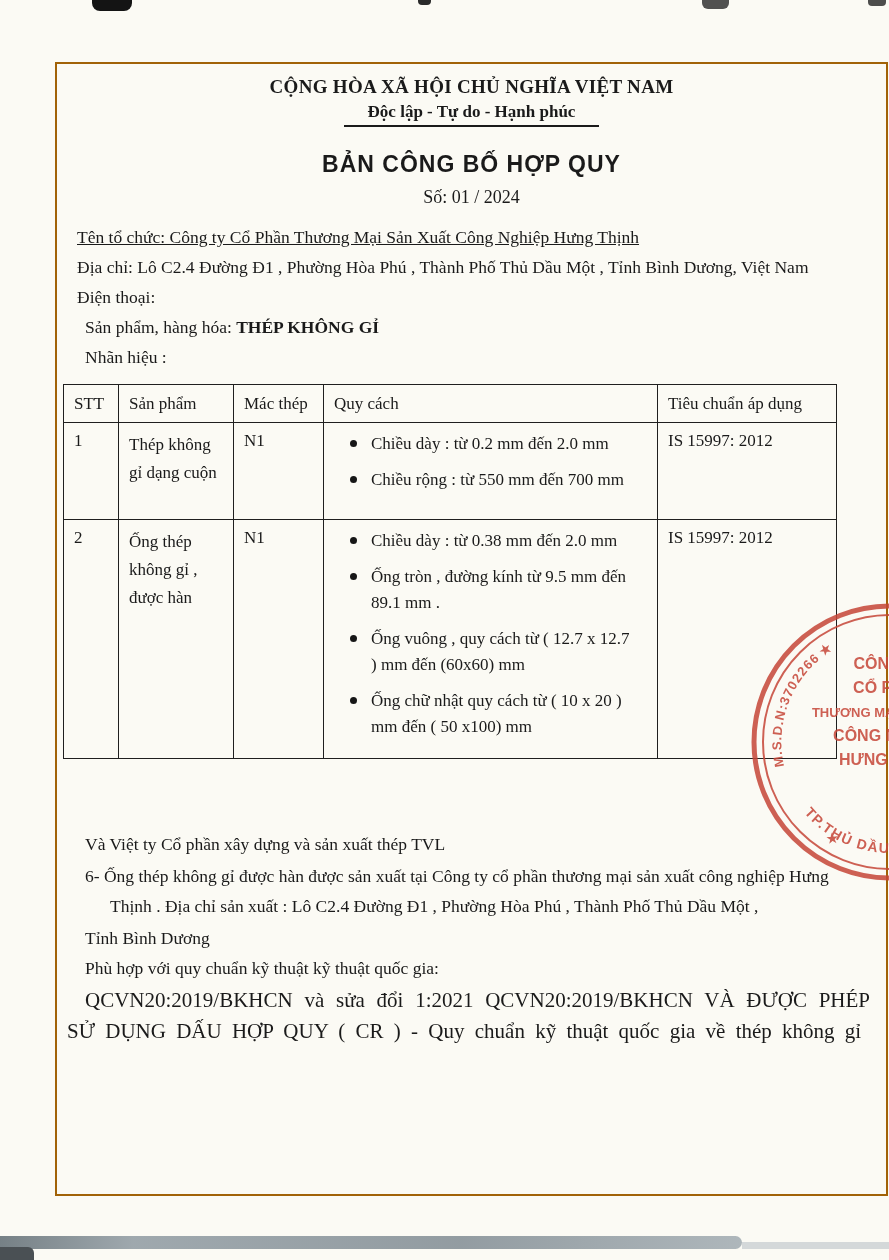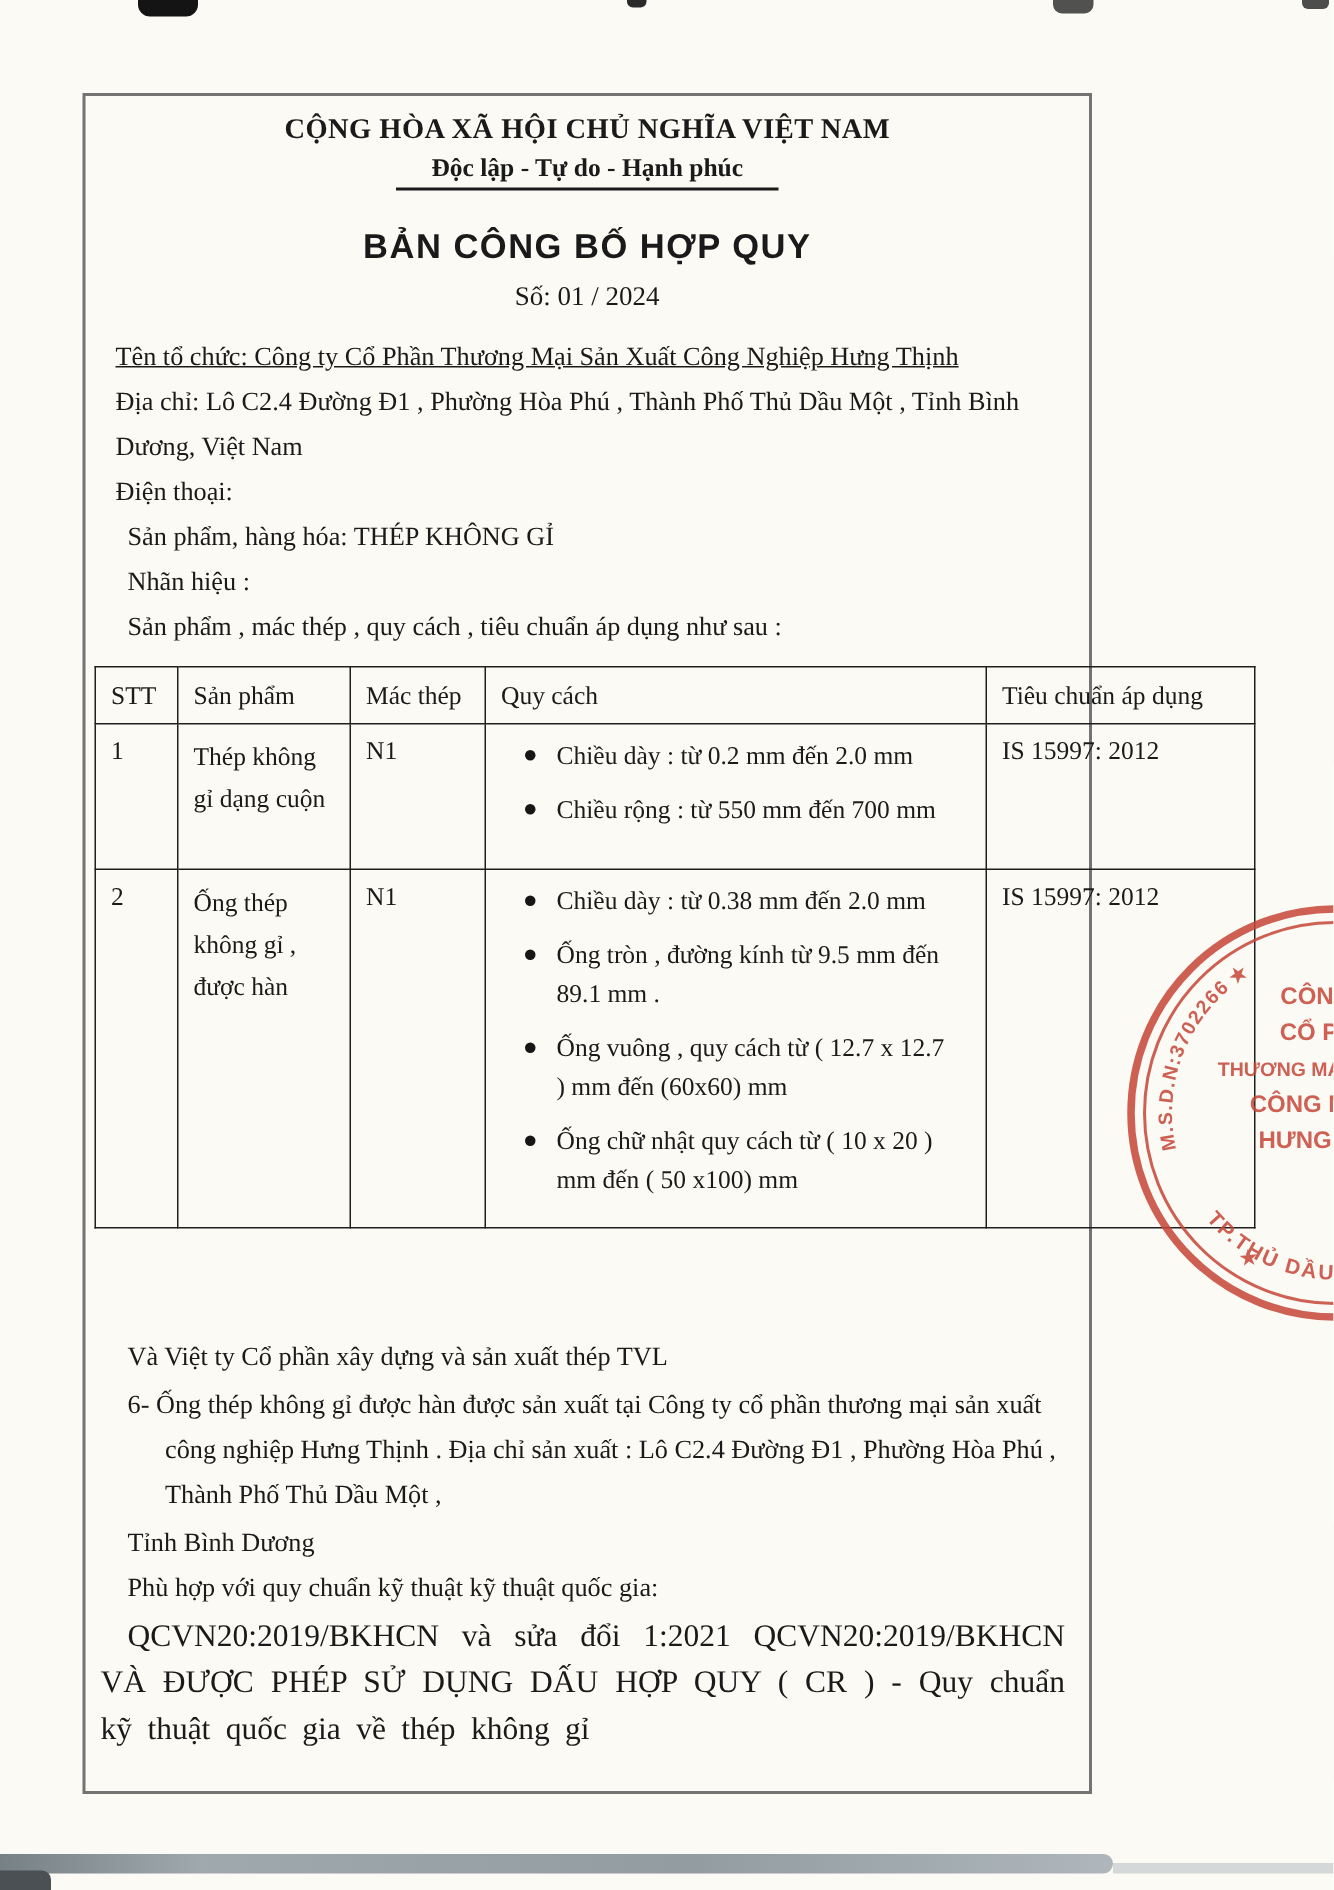--- a/index.html
+++ b/index.html
@@ -3,39 +3,39 @@
 <meta charset="utf-8">
 <style>
   * { margin:0; padding:0; box-sizing:border-box; }
   html,body { background:#ffffff; }
   .page {
     position:relative; width:889px; height:1260px;
     background:#fbfaf4; overflow:hidden;
     font-family:"Liberation Serif", serif; color:#1a1a1a;
   }
   .frame {
-    position:absolute; left:55px; top:62px; width:673px; height:1134px;
-    border:2px solid #737373;
+    position:absolute; left:55px; top:62px; width:833px; height:1134px;
+    border:2px solid #a16207;
   }
   .center { text-align:center; }
   .h-national { margin-top:12px; font-size:19px; font-weight:bold; letter-spacing:.3px; }
   .motto-wrap { margin-top:4px; }
   .h-motto {
     display:inline-block; font-size:17px; font-weight:bold;
     border-bottom:2px solid #1a1a1a; padding:0 24px 3px 24px;
   }
   .doc-title {
     margin-top:24px; font-family:"Liberation Sans", sans-serif;
     font-size:23px; font-weight:bold; letter-spacing:1px;
   }
   .doc-number { margin-top:9px; font-size:18px; }
   .para { font-size:17.5px; line-height:30px; margin:0 18px 0 20px; }
   .para.first { margin-top:14px;text-decoration:underline; }
   .para.indented { margin-left:28px; }
-  .bold { font-weight:normal; }
+  .bold { font-weight:bold; }
   table.spec {
     margin:12px 0 0 6px; border-collapse:collapse; width:773px;
     font-size:17px; table-layout:fixed;
   }
   table.spec th, table.spec td {
     border:1.5px solid #1f1f1f; vertical-align:top;
     font-weight:normal; text-align:left; padding:8px 8px 8px 10px;margin-top:27px;
   }
   table.spec th { height:38px; padding-top:9px; }
   .col-stt { width:55px; } .col-product { width:115px; }
@@ -97,21 +97,20 @@
       </div>
       <div class="doc-title">BẢN CÔNG BỐ HỢP QUY</div>
       <div class="doc-number">Số: 01 / 2024</div>
     </div>
 
     <p class="para first">Tên tổ chức: Công ty Cổ Phần Thương Mại Sản Xuất Công Nghiệp Hưng Thịnh</p>
     <p class="para">Địa chỉ: Lô C2.4 Đường Đ1 , Phường Hòa Phú , Thành Phố Thủ Dầu Một , Tỉnh Bình Dương, Việt Nam</p>
     <p class="para">Điện thoại:</p>
     <p class="para indented"><span>Sản phẩm, hàng hóa: </span><span class="bold">THÉP KHÔNG GỈ</span></p>
     <p class="para indented">Nhãn hiệu :</p>
-    <p class="para indented">Sản phẩm , mác thép , quy cách , tiêu chuẩn áp dụng như sau :</p>
 
     <table class="spec">
       <colgroup>
         <col class="col-stt">
           <col class="col-product">
           <col class="col-grade">
           <col class="col-spec">
           <col class="col-std">
       </colgroup>
       <thead>

